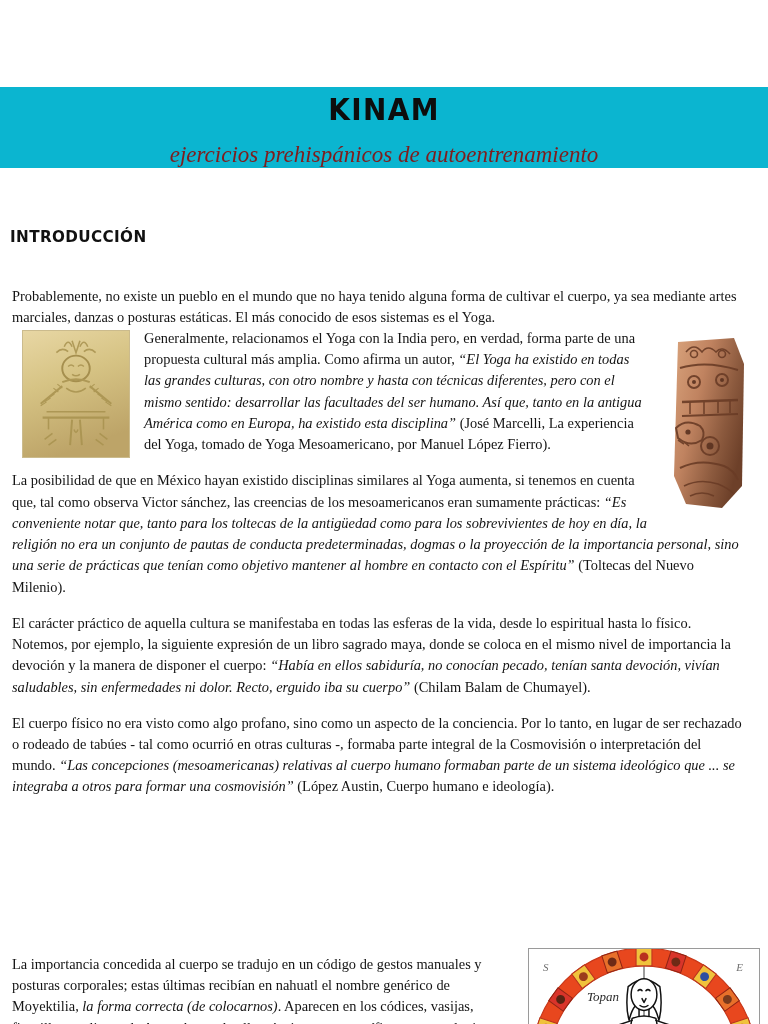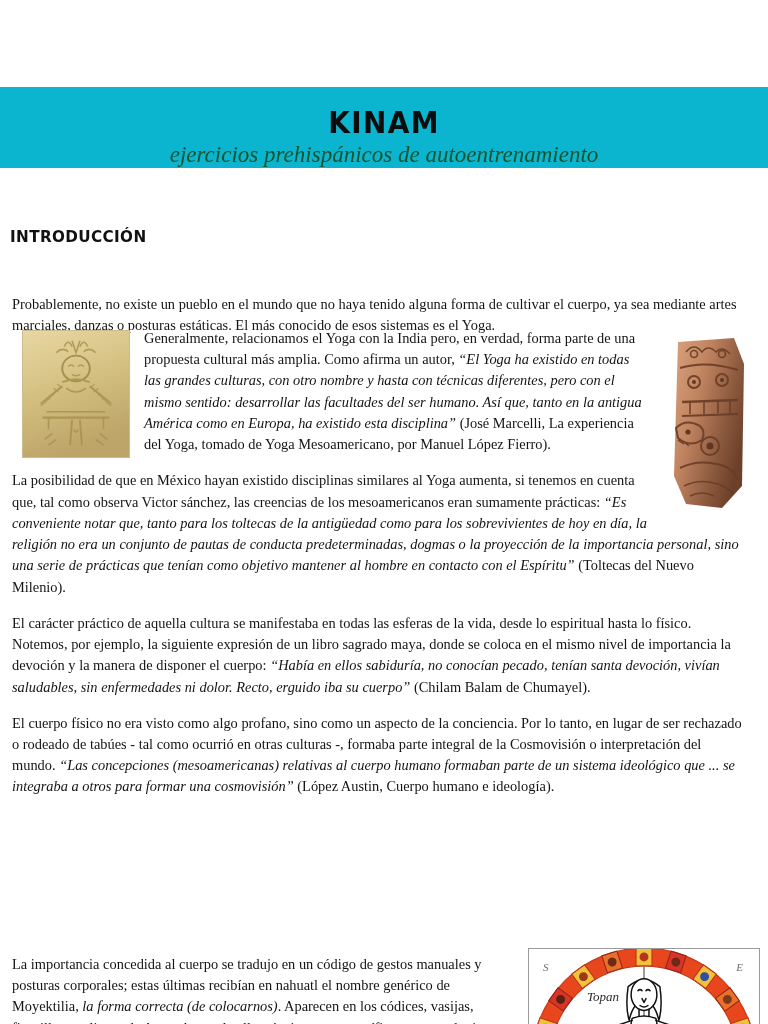--- a/index.html
+++ b/index.html
@@ -21,38 +21,38 @@
     position: absolute;
     left: 0;
     top: 87px;
     width: 768px;
     height: 81px;
     background: #0BB5D0;
     box-sizing: border-box;
     display: flex;
     flex-direction: column;
     align-items: center;
-    justify-content: flex-end;
+    justify-content: space-between;
     padding-top: 6px;
   }
   .banner-title {
     font-family: "DejaVu Sans", sans-serif;
     font-weight: bold;
     font-size: 30px;
     letter-spacing: 1.5px;
     color: #0d0d0d;
     line-height: 1.1;
     margin: 0;
     transform: scaleX(0.93);
   }
   .banner-sub {
     font-family: "Liberation Serif", "DejaVu Serif", serif;
     font-style: italic;
     font-size: 23px;
-    color: #14532d;
+    color: #7f1d1d;
     line-height: 1.15;
     margin-top: 3px;
     white-space: nowrap;
   }
 
   
   .content {
     position: absolute;
     left: 0;
     top: 168px;
@@ -67,21 +67,21 @@
     color: #111;
     margin: 59px 0 0 10px;
     transform: scaleX(0.95);
     transform-origin: left center;
   }
 
   .para {
     font-size: 14.4px;
     line-height: 1.47;
     color: #141414;
-    margin: 8px 0 0 12px;
+    margin: 0 0 0 12px;
     text-align: left;
   }
   .para i, .q {
     font-style: italic;
   }
 
   
   .p-intro {
     position: absolute;
     left: 0;

